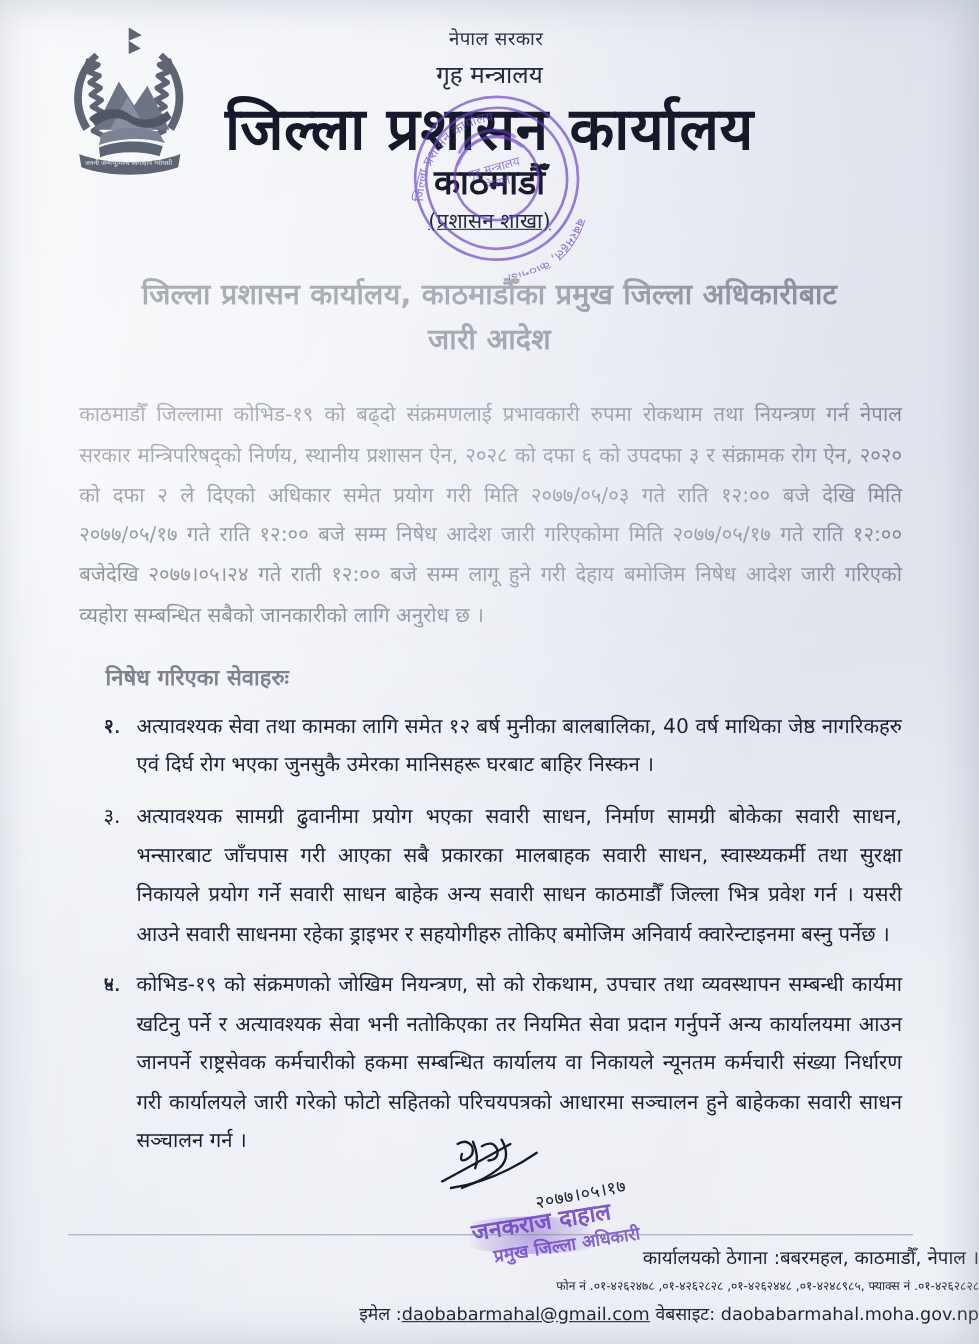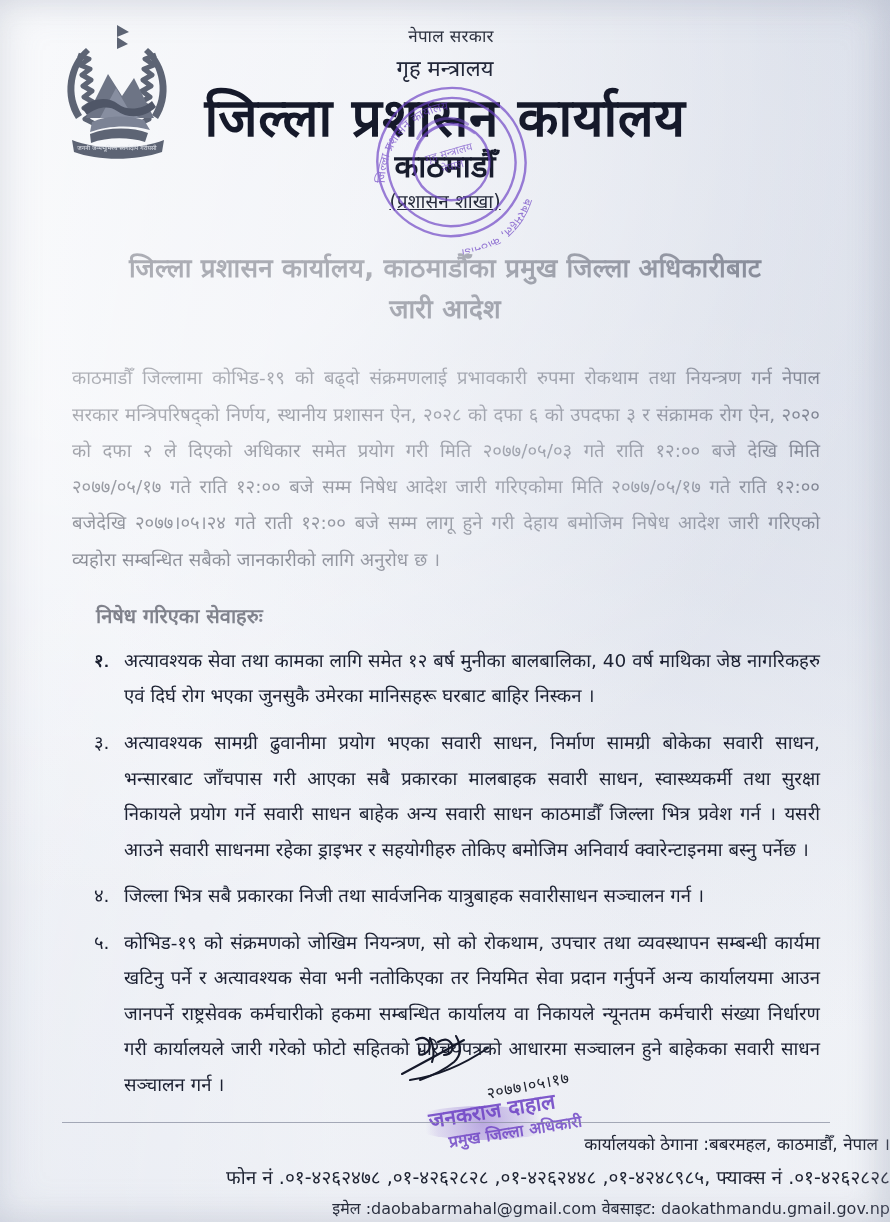--- a/index.html
+++ b/index.html
@@ -219,30 +219,31 @@
     top: 1130px;
     width: 890px;
     text-align: right;
     color: #1d2231;
   }
   .footer-address {
     font-size: 17px;
     line-height: 1.7;
   }
   .footer-phone {
-    font-size: 19px;
+    font-size: 11px;
     line-height: 1.8;
     margin-top: 1px;
   }
   .footer-email {
     font-size: 16px;
     line-height: 1.8;
     margin-top: 1px;
   }
   .footer-email .mail {
+    text-decoration: underline;
   }
   .ink-smudge {
     position: absolute;
     pointer-events: none;
     border-radius: 50%;
     background: radial-gradient(circle, rgba(110,64,196,.40) 0%, rgba(110,64,196,.12) 60%, rgba(110,64,196,0) 75%);
   }
 </style>
 </head>
 <body>
@@ -328,21 +329,20 @@
       <li>
         <span class="num">२.</span>
         <span>अत्यावश्यक सेवा तथा कामका लागि समेत १२ बर्ष मुनीका बालबालिका, 40 वर्ष माथिका जेष्ठ नागरिकहरु एवं दिर्घ रोग भएका जुनसुकै उमेरका मानिसहरू घरबाट बाहिर निस्कन ।</span>
       </li>
       <li>
         <span class="num">३.</span>
         <span>अत्यावश्यक सामग्री ढुवानीमा प्रयोग भएका सवारी साधन, निर्माण सामग्री बोकेका सवारी साधन, भन्सारबाट जाँचपास गरी आएका सबै प्रकारका मालबाहक सवारी साधन, स्वास्थ्यकर्मी तथा सुरक्षा निकायले प्रयोग गर्ने सवारी साधन बाहेक अन्य सवारी साधन काठमाडौँ जिल्ला भित्र प्रवेश गर्न । यसरी आउने सवारी साधनमा रहेका ड्राइभर र सहयोगीहरु तोकिए बमोजिम अनिवार्य क्वारेन्टाइनमा बस्नु पर्नेछ ।</span>
       </li>
       <li>
         <span class="num">४.</span>
-        <span>जिल्ला भित्र सबै प्रकारका निजी तथा सार्वजनिक यात्रुबाहक सवारीसाधन सञ्चालन गर्न ।</span>
       </li>
       <li>
         <span class="num">५.</span>
         <span>कोभिड-१९ को संक्रमणको जोखिम नियन्त्रण, सो को रोकथाम, उपचार तथा व्यवस्थापन सम्बन्धी कार्यमा खटिनु पर्ने र अत्यावश्यक सेवा भनी नतोकिएका तर नियमित सेवा प्रदान गर्नुपर्ने अन्य कार्यालयमा आउन जानपर्ने राष्ट्रसेवक कर्मचारीको हकमा सम्बन्धित कार्यालय वा निकायले न्यूनतम कर्मचारी संख्या निर्धारण गरी कार्यालयले जारी गरेको फोटो सहितको परिचयपत्रको आधारमा सञ्चालन हुने बाहेकका सवारी साधन सञ्चालन गर्न ।</span>
       </li>
     </ol>
   </div>
 
   <div class="sign-area">
     <div class="sign-mark">
@@ -363,18 +363,18 @@
     <div class="ink-smudge" style="left:8px; top:72px; width:150px; height:34px;"></div>
   </div>
 
   <div class="footer-rule"></div>
   <div class="footer">
     <div class="footer-address">कार्यालयको ठेगाना :बबरमहल, काठमाडौँ, नेपाल ।</div>
     <div class="footer-phone">फोन नं .०१-४२६२४७८ ,०१-४२६२८२८ ,०१-४२६२४४८ ,०१-४२४८९८५, फ्याक्स नं .०१-४२६२८२८</div>
     <div class="footer-email">
       <span>इमेल :</span><span class="mail">daobabarmahal@gmail.com</span>
       <span>वेबसाइट:</span>
-      <span>daokathmandu.gmail.gov.np</span>
+      <span>daobabarmahal.moha.gov.np</span>
     </div>
   </div>
 
   <div class="edge-shade"></div>
 </div>
 
 </body></html>

